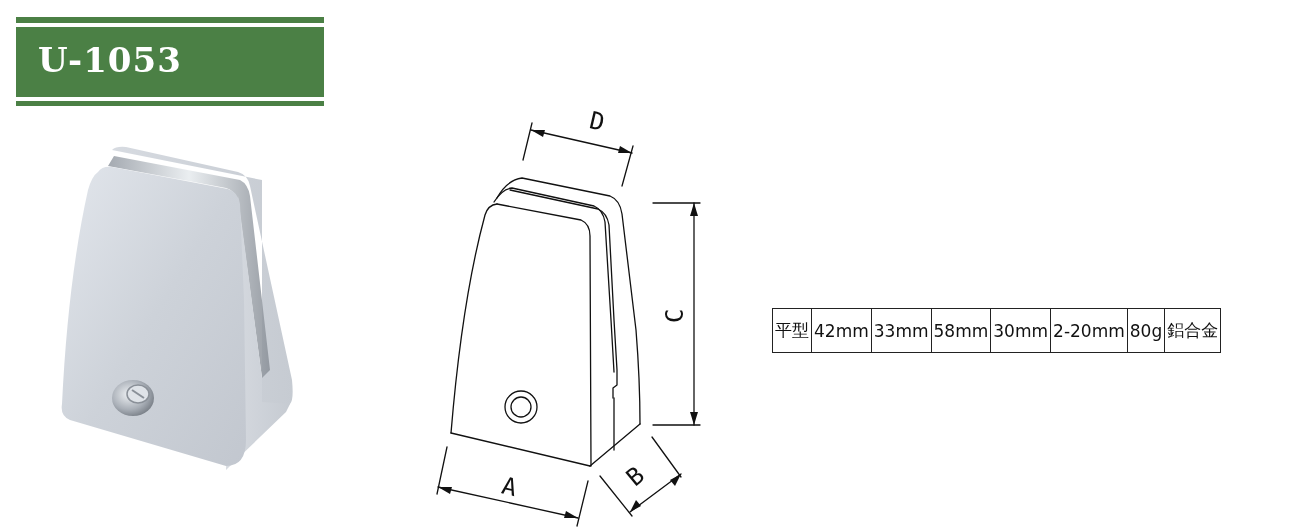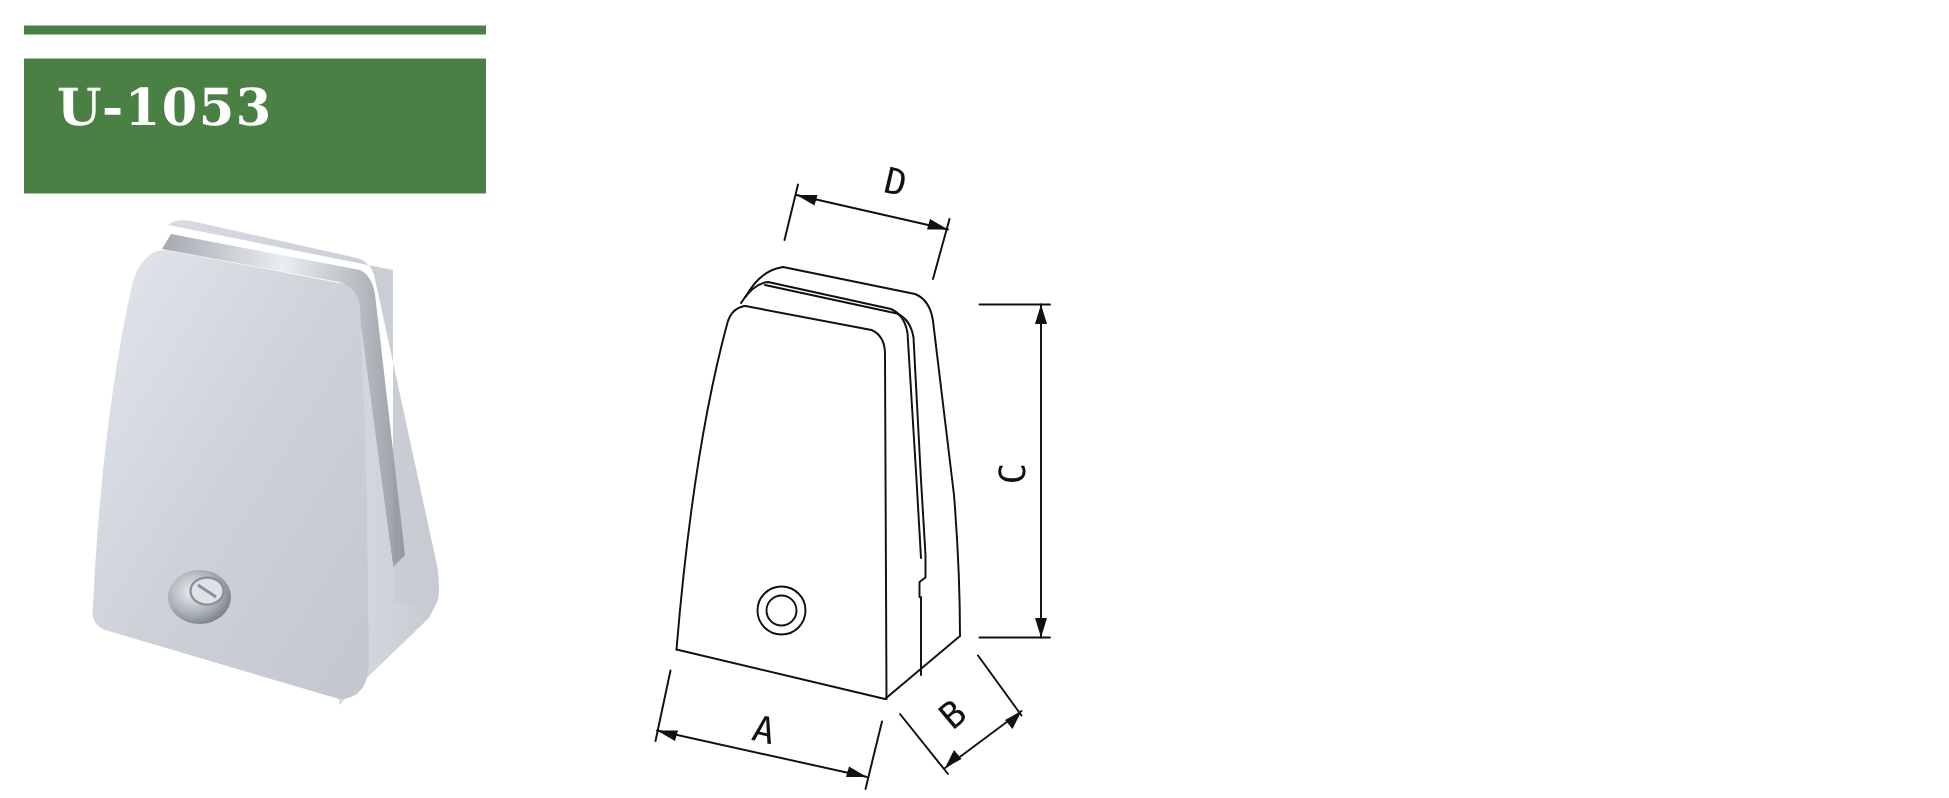--- a/index.html
+++ b/index.html
@@ -1,20 +1,20 @@
 <!DOCTYPE html>
 <html><head>
 <meta charset="utf-8">
 <style>
   html, body { margin: 0; padding: 0; background: #ffffff; }
   body { width: 1299px; height: 532px; position: relative; overflow: hidden; font-family: "DejaVu Sans", sans-serif; }
   .banner-stripe { position: absolute; left: 16px; width: 308px; background: #4b8045; }
   .banner-top { top: 17px; height: 6px; }
   .banner-bottom { top: 101px; height: 5px; }
-  .banner-box { position: absolute; left: 16px; top: 39px; width: 308px; height: 90px; background: #4b8045; }
+  .banner-box { position: absolute; left: 16px; top: 27px; width: 308px; height: 70px; background: #4b8045; }
   .banner-title { position: absolute; left: 22px; top: 13px; color: #ffffff; font-family: "DejaVu Serif", serif; font-weight: bold; font-size: 34px; letter-spacing: 1px; line-height: 40px; }
   .photo { position: absolute; left: 0; top: 0; }
   .drawing { position: absolute; left: 0; top: 0; }
   .spec-table { position: absolute; left: 772px; top: 308px; border-collapse: collapse; }
   .spec-table td { border: 1.5px solid #222; height: 43px; padding: 0 2px; text-align: center; font-size: 18px; color: #111; white-space: nowrap; }
   .spec-table .hdr-cjk { font-weight: bold; font-size: 17px; }
   .spec-table .hdr-letter { font-family: "DejaVu Sans Mono", monospace; font-weight: normal; font-size: 22px; }
   .spec-table .val { font-family: "DejaVu Sans", sans-serif; font-size: 17px; }
   .spec-table .val-cjk { font-size: 17px; }
 </style>
@@ -111,14 +111,24 @@
   <g font-family="DejaVu Sans Mono, monospace" font-size="24" fill="#111" stroke="none">
     <text x="590" y="128" transform="rotate(13 590 120)">D</text>
     <text x="668" y="322" transform="rotate(-90 676 315)">C</text>
     <text x="502" y="495" transform="rotate(13 510 487)">A</text>
     <text x="628" y="484" transform="rotate(-40 636 476)">B</text>
   </g>
 </svg>
 
 <table class="spec-table">
   <tbody>
+  <tr>
+    <td class="val-cjk">平型</td>
+    <td class="val">42mm</td>
+    <td class="val">33mm</td>
+    <td class="val">58mm</td>
+    <td class="val">30mm</td>
+    <td class="val">2-20mm</td>
+    <td class="val">80g</td>
+    <td class="val-cjk">鋁合金</td>
+  </tr>
 </tbody>
   </table>
 
 </body></html>

